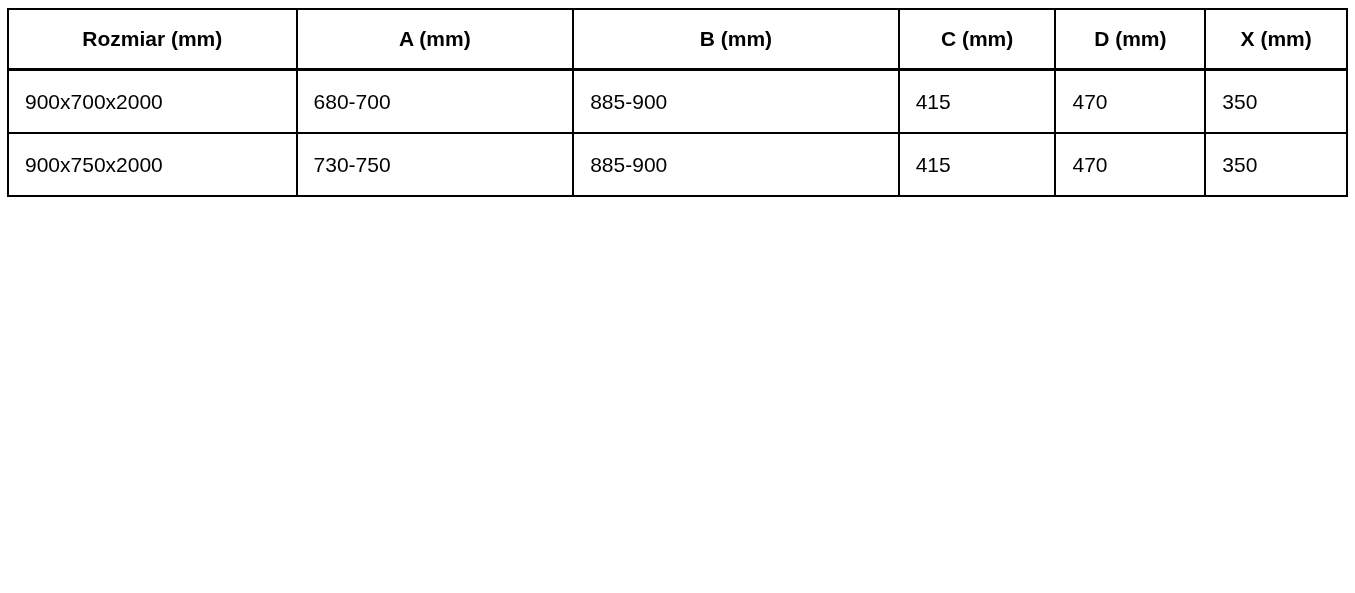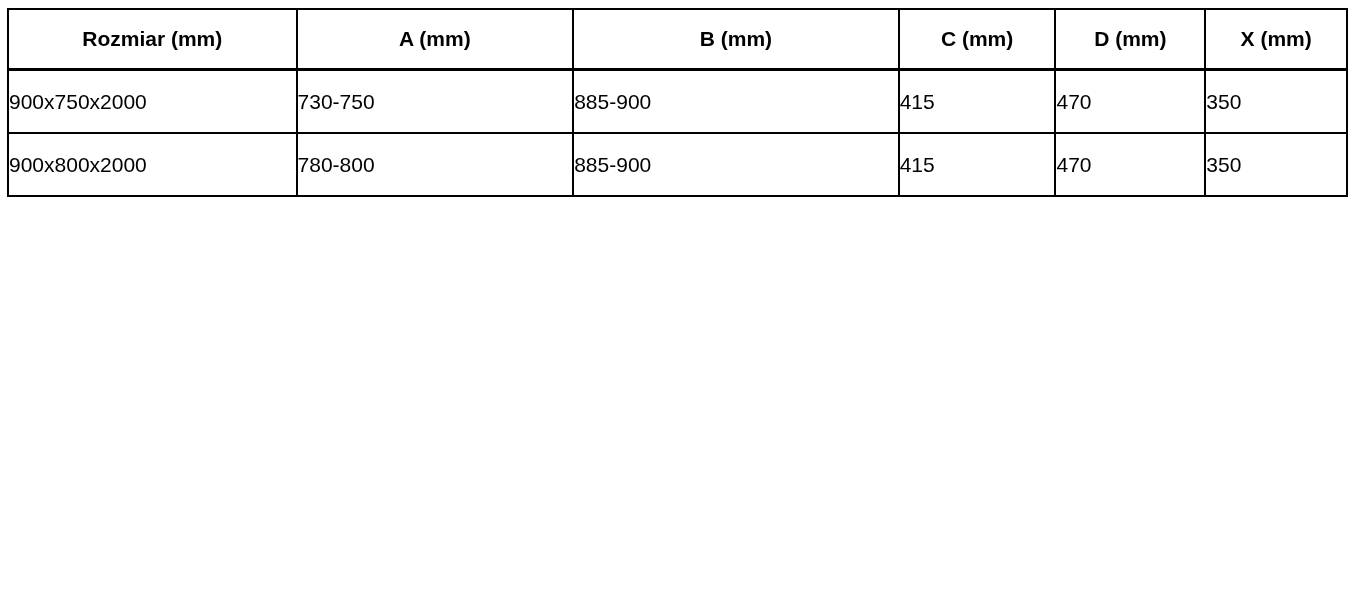--- a/index.html
+++ b/index.html
@@ -19,21 +19,21 @@
   }
   table.size-table {
     border-collapse: collapse;
     width: 100%;
     table-layout: fixed;
   }
   table.size-table th,
   table.size-table td {
     border: 2px solid #000000;
     vertical-align: middle;
-    padding: 0 0;
+    padding: 0 16px;
     overflow: hidden;
     white-space: nowrap;
   }
   table.size-table th {
     font-weight: bold;
     font-size: 21px;
     height: 58px;
     border-bottom-width: 3px;
   }
   table.size-table td {
@@ -66,30 +66,30 @@
           <th>Rozmiar (mm)</th>
           <th>A (mm)</th>
           <th>B (mm)</th>
           <th>C (mm)</th>
           <th>D (mm)</th>
           <th>X (mm)</th>
         </tr>
     </thead>
     <tbody>
         <tr>
-          <td>900x750x2000</td>
-          <td>730-750</td>
+          <td>900x700x2000</td>
+          <td>680-700</td>
           <td>885-900</td>
           <td>415</td>
           <td>470</td>
           <td>350</td>
         </tr>
         <tr>
-          <td>900x800x2000</td>
-          <td>780-800</td>
+          <td>900x750x2000</td>
+          <td>730-750</td>
           <td>885-900</td>
           <td>415</td>
           <td>470</td>
           <td>350</td>
         </tr>
       </tbody>
   </table>
 </div>
 
 </body></html>

